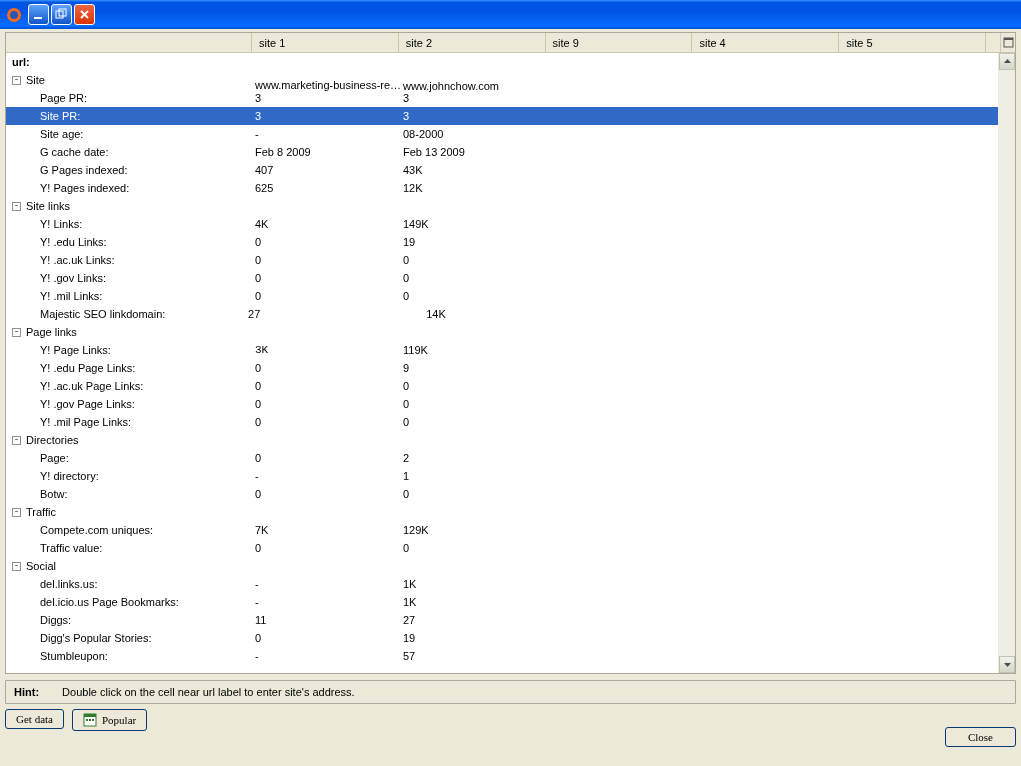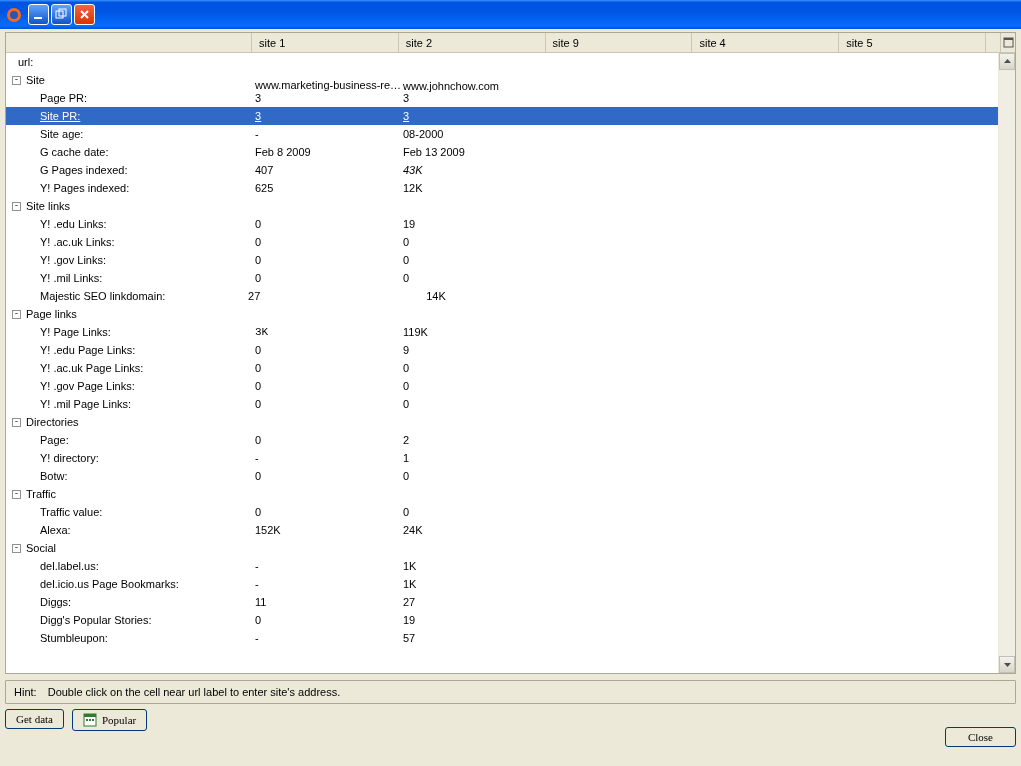--- a/index.html
+++ b/index.html
@@ -25,30 +25,30 @@
   .gh-spacer { width:15px; border-left:1px solid #cac6b4; border-right:none; display:flex; align-items:center; justify-content:center; background:#ece9d8; }
 
   
   .gridbody { flex:1; overflow:hidden; display:flex; }
   .rows { flex:1; overflow:hidden; }
   .vscroll { width:17px; background:#ece9d8; border-left:1px solid #ece9d8; display:flex; flex-direction:column; }
   .scrbtn { height:17px; background:linear-gradient(#f3f3ef,#d8d6c8); border:1px solid #c2c0b2; display:flex; align-items:center; justify-content:center; }
   .scrtrack { flex:1; background:#f0eee4; }
 
   .row { display:flex; height:18px; align-items:center; }
-  .row.selected { background:#3169c6; color:#fff;text-decoration:underline; }
+  .row.selected { background:#3169c6; color:#fff; }
   .row.selected .cell-label { color:#fff; }
 
   .cell-label { display:flex; align-items:center; padding-left:8px; }
   .expander { width:9px; height:9px; border:1px solid #919191; background:#fff; color:#232323; font-size:9px; line-height:7px; text-align:center; margin-right:5px; font-family:"Courier New",monospace; display:inline-block; flex-shrink:0; }
   .cell-val { display:flex; align-items:center; padding-left:1px; }
 
   
   .hint { margin-top:6px; border:1px solid #aca899; background:#ece9d8; padding:5px 8px; font-size:11px; border-radius:1px; }
-  .hint b { font-weight:normal; margin-right:8px; }
+  .hint b { font-weight:bold; margin-right:20px; }
 
   
   .btnbar { margin-top:5px; display:flex; align-items:flex-start; }
   button.btn { background:#ece9d8; border:1px solid #003c74; border-radius:3px; padding:3px 10px; font:11px Tahoma; display:flex; align-items:center; cursor:pointer; }
   .btn .ico { width:14px; height:14px; margin-right:5px; }
 </style>
 </head>
 <body>
 
 <div class="titlebar">
@@ -92,21 +92,21 @@
           <svg width="11" height="11" viewBox="0 0 11 11">
             <rect x="1" y="1" width="9" height="9" fill="none" stroke="#555"></rect>
             <rect x="1" y="1" width="9" height="2" fill="#555"></rect>
           </svg>
         </div>
       </div>
 
     <div class="gridbody">
       <div class="rows" id="rows">
           <div class="row">
-            <div class="cell-label" style="width: 248px; padding-left: 12px;">url:</div>
+            <div class="cell-label" style="width: 248px; padding-left: 6px; font-weight: bold;">url:</div>
             <div class="cell-val" style="width: 148px; margin-top: 46px;">www.marketing-business-re…</div>
             <div class="cell-val" style="width: 148px; margin-top: 48px;">www.johnchow.com</div>
             <div class="cell-val" style="width: 148px;"></div>
             <div class="cell-val" style="width: 148px;"></div>
             <div class="cell-val" style="width: 148px;"></div>
           </div>
           <div class="row">
             <div class="cell-label" style="width: 248px; padding-left: 6px;">
               <span class="expander">-</span>
               <span>Site</span>
@@ -140,40 +140,48 @@
             <div class="cell-label" style="width: 248px; padding-left: 34px;">G cache date:</div>
             <div class="cell-val" style="width: 148px;">Feb 8 2009</div>
             <div class="cell-val" style="width: 148px;">Feb 13 2009</div>
             <div class="cell-val" style="width: 148px;"></div>
             <div class="cell-val" style="width: 148px;"></div>
             <div class="cell-val" style="width: 148px;"></div>
           </div>
           <div class="row">
             <div class="cell-label" style="width: 248px; padding-left: 34px;">G Pages indexed:</div>
             <div class="cell-val" style="width: 148px;">407</div>
-            <div class="cell-val" style="width: 148px; font-style: italic;">43K</div>
+            <div class="cell-val" style="width: 148px;">43K</div>
             <div class="cell-val" style="width: 148px;"></div>
             <div class="cell-val" style="width: 148px;"></div>
             <div class="cell-val" style="width: 148px;"></div>
           </div>
           <div class="row">
             <div class="cell-label" style="width: 248px; padding-left: 34px;">Y! Pages indexed:</div>
             <div class="cell-val" style="width: 148px;">625</div>
             <div class="cell-val" style="width: 148px;">12K</div>
             <div class="cell-val" style="width: 148px;"></div>
             <div class="cell-val" style="width: 148px;"></div>
             <div class="cell-val" style="width: 148px;"></div>
           </div>
           <div class="row">
             <div class="cell-label" style="width: 248px; padding-left: 6px;">
               <span class="expander">-</span>
               <span>Site links</span>
             </div>
           </div>
           <div class="row">
+            <div class="cell-label" style="width: 248px; padding-left: 34px;">Y! Links:</div>
+            <div class="cell-val" style="width: 148px;">4K</div>
+            <div class="cell-val" style="width: 148px;">149K</div>
+            <div class="cell-val" style="width: 148px;"></div>
+            <div class="cell-val" style="width: 148px;"></div>
+            <div class="cell-val" style="width: 148px;"></div>
+          </div>
+          <div class="row">
             <div class="cell-label" style="width: 248px; padding-left: 34px;">Y! .edu Links:</div>
             <div class="cell-val" style="width: 148px;">0</div>
             <div class="cell-val" style="width: 148px;">19</div>
             <div class="cell-val" style="width: 148px;"></div>
             <div class="cell-val" style="width: 148px;"></div>
             <div class="cell-val" style="width: 148px;"></div>
           </div>
           <div class="row">
             <div class="cell-label" style="width: 248px; padding-left: 34px;">Y! .ac.uk Links:</div>
             <div class="cell-val" style="width: 148px;">0</div>
@@ -282,43 +290,43 @@
             <div class="cell-val" style="width: 148px;"></div>
             <div class="cell-val" style="width: 148px;"></div>
           </div>
           <div class="row">
             <div class="cell-label" style="width: 248px; padding-left: 6px;">
               <span class="expander">-</span>
               <span>Traffic</span>
             </div>
           </div>
           <div class="row">
+            <div class="cell-label" style="width: 248px; padding-left: 34px;">Compete.com uniques:</div>
+            <div class="cell-val" style="width: 148px;">7K</div>
+            <div class="cell-val" style="width: 148px;">129K</div>
+            <div class="cell-val" style="width: 148px;"></div>
+            <div class="cell-val" style="width: 148px;"></div>
+            <div class="cell-val" style="width: 148px;"></div>
+          </div>
+          <div class="row">
             <div class="cell-label" style="width: 248px; padding-left: 34px;">Traffic value:</div>
             <div class="cell-val" style="width: 148px;">0</div>
             <div class="cell-val" style="width: 148px;">0</div>
             <div class="cell-val" style="width: 148px;"></div>
             <div class="cell-val" style="width: 148px;"></div>
             <div class="cell-val" style="width: 148px;"></div>
           </div>
           <div class="row">
-            <div class="cell-label" style="width: 248px; padding-left: 34px;">Alexa:</div>
-            <div class="cell-val" style="width: 148px;">152K</div>
-            <div class="cell-val" style="width: 148px;">24K</div>
-            <div class="cell-val" style="width: 148px;"></div>
-            <div class="cell-val" style="width: 148px;"></div>
-            <div class="cell-val" style="width: 148px;"></div>
-          </div>
-          <div class="row">
             <div class="cell-label" style="width: 248px; padding-left: 6px;">
               <span class="expander">-</span>
               <span>Social</span>
             </div>
           </div>
           <div class="row">
-            <div class="cell-label" style="width: 248px; padding-left: 34px;">del.label.us:</div>
+            <div class="cell-label" style="width: 248px; padding-left: 34px;">del.links.us:</div>
             <div class="cell-val" style="width: 148px;">-</div>
             <div class="cell-val" style="width: 148px;">1K</div>
             <div class="cell-val" style="width: 148px;"></div>
             <div class="cell-val" style="width: 148px;"></div>
             <div class="cell-val" style="width: 148px;"></div>
           </div>
           <div class="row">
             <div class="cell-label" style="width: 248px; padding-left: 34px;">del.icio.us Page Bookmarks:</div>
             <div class="cell-val" style="width: 148px;">-</div>
             <div class="cell-val" style="width: 148px;">1K</div>

